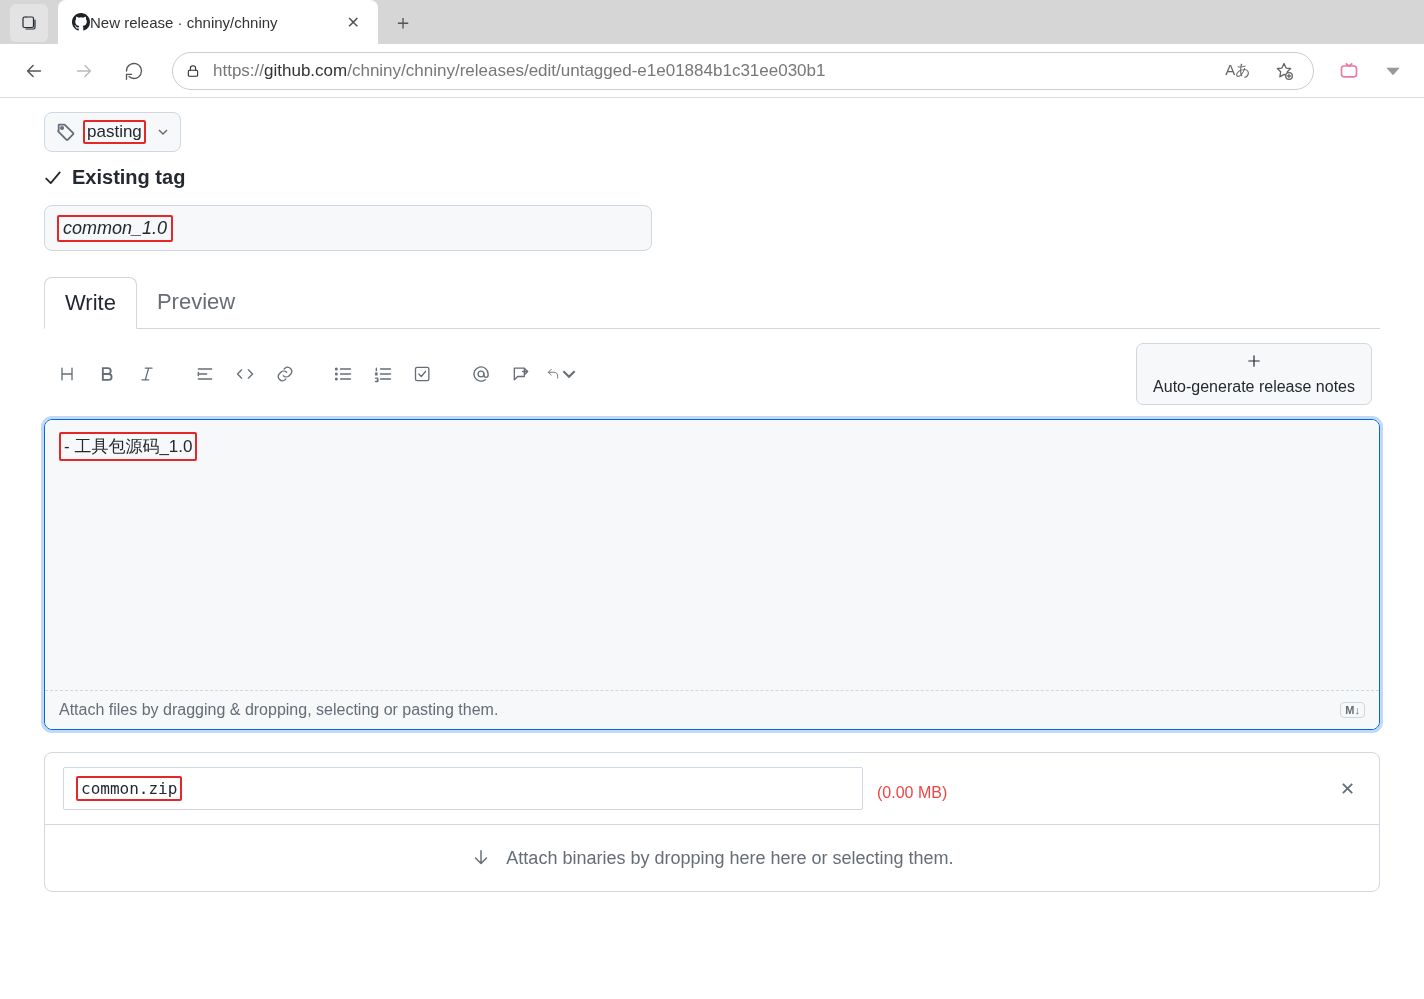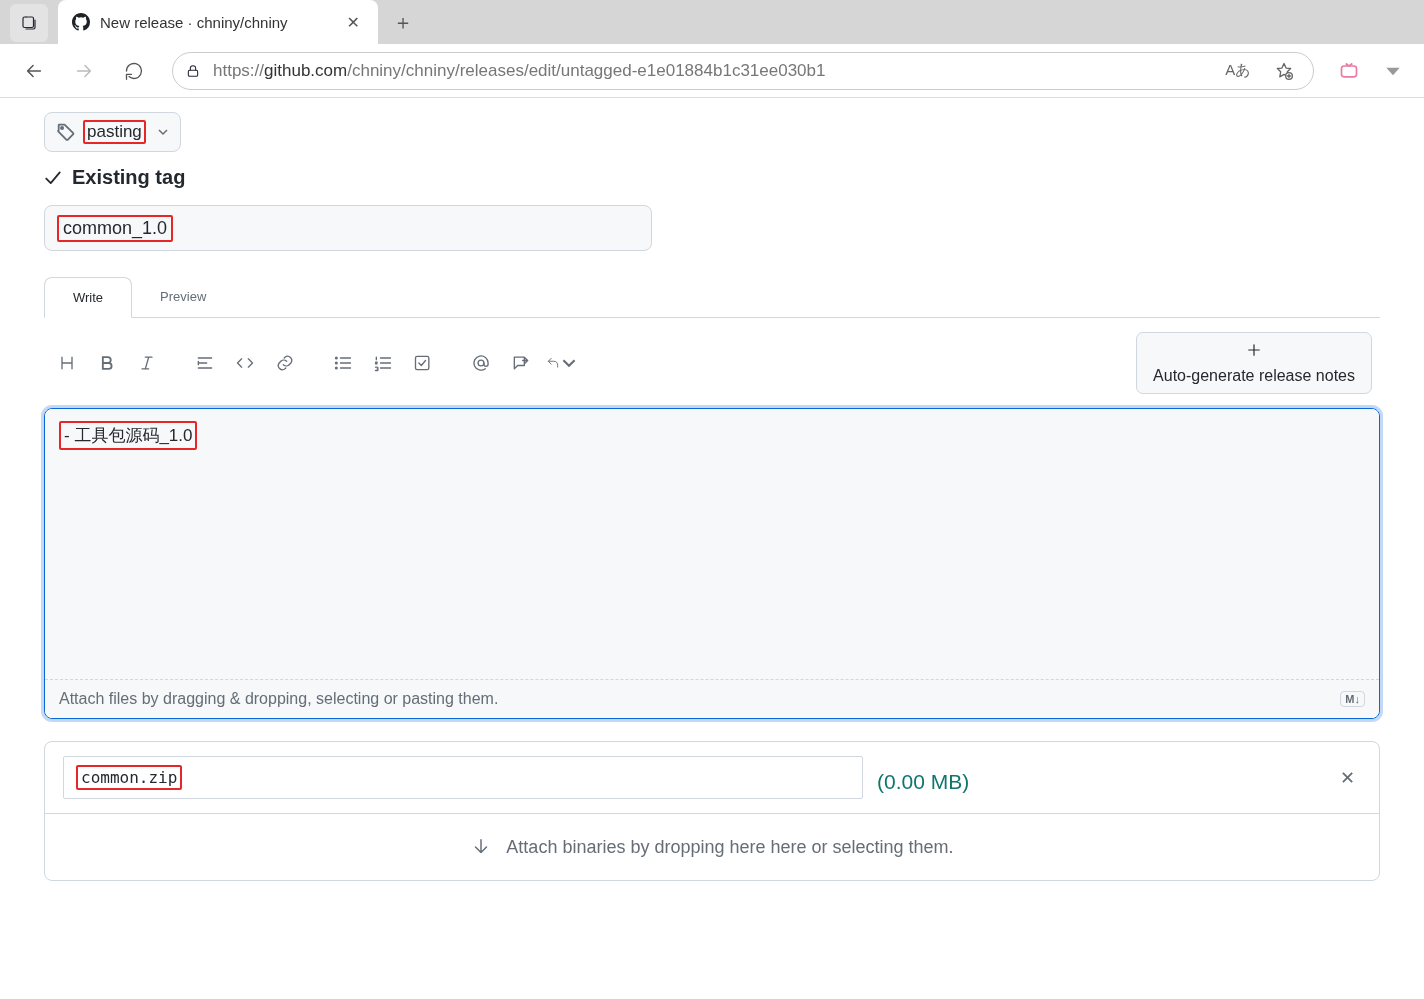--- a/index.html
+++ b/index.html
@@ -2,21 +2,21 @@
 <html><head>
 <meta charset="utf-8">
 <style>
 * { box-sizing: border-box; margin: 0; padding: 0; }
 body { font-family: -apple-system, BlinkMacSystemFont, "Segoe UI", Helvetica, Arial, sans-serif; font-size: 14px; color: #24292f; background: #fff; }
 
 
 .browser-chrome { background: #d6d6d6; }
 .tab-bar { display: flex; align-items: center; height: 44px; padding: 0 0 0 0; }
 .tab-icon-box { width: 38px; height: 38px; margin: 2px 10px 0 10px; display:flex; align-items:center; justify-content:center; background:#e3e3e3; border-radius:6px; }
-.tab { display: flex; align-items: center; background: #fff; height: 44px; padding: 0 14px 0 14px; border-top-left-radius: 8px; border-top-right-radius: 8px; min-width: 320px; gap: 10px; }
+.tab { display: flex; align-items: center; background: #fff; height: 44px; padding: 0 14px 0 14px; border-top-left-radius: 8px; border-top-right-radius: 8px; min-width: 320px; gap: 0; }
 .tab .favicon { width: 18px; height: 18px; display:flex; align-items:center; justify-content:center; }
 .tab-title { font-size: 15px; color: #333; flex: 1; white-space:nowrap; overflow:hidden; text-overflow:ellipsis; }
 .tab-close { font-size: 16px; color:#555; padding:4px;}
 .new-tab { width: 34px; height: 34px; display:flex; align-items:center; justify-content:center; font-size:20px; color:#555; margin-left:8px; }
 
 .nav-bar { display: flex; align-items: center; background:#fff; height: 54px; padding: 0 14px; gap: 10px; border-bottom: 1px solid #ddd;}
 .nav-btn { width:40px; height:40px; display:flex; align-items:center; justify-content:center; color:#555; border-radius:4px; }
 .nav-btn.disabled { color:#bbb; }
 .addr-bar { flex: 1; display:flex; align-items:center; height: 38px; border:1px solid #ccc; border-radius: 20px; background:#fff; padding: 0 12px; gap: 12px; margin: 0 8px;}
 .addr-text { font-size: 17px; color:#777; flex:1; white-space:nowrap; overflow:hidden; }
@@ -29,47 +29,47 @@
 
 .tag-pill { display:inline-flex; align-items:center; border:1px solid #d0d7de; background:#f6f8fa; border-radius:8px; padding: 7px 12px; font-size:17px; gap:8px; }
 .tag-pill svg { color:#656d76; }
 .tag-pill .caret { margin-left: 4px; color:#656d76; }
 .tag-label-box { padding: 0 2px; }
 
 
 .existing-line { display:flex; align-items:center; gap:10px; margin-top: 14px; font-size: 20px; font-weight:600; }
 
 
-.title-input { margin-top: 16px; width: 608px; height: 46px; border:1px solid #d0d7de; border-radius:8px; background:#f6f8fa; padding: 0 12px; display:flex; align-items:center; }
+.title-input { margin-top: 16px; width: 608px; height: 46px; border:1px solid #d0d7de; border-radius:8px; background:#f6f8fa; padding: 0 12px; display:flex; align-items:center;font-style:italic; }
 .title-input .hl { padding: 1px 4px; }
 
 
 .tabgroup { display:flex; margin-top: 26px; border-bottom:1px solid #d0d7de; }
-.tabgroup .t { padding: 12px 28px; font-size:13px; color:#656d76; cursor:pointer;text-align:center; }
+.tabgroup .t { padding: 12px 20px; font-size:22px; color:#656d76; cursor:pointer;text-align:center; }
 .tabgroup .t.active { border:1px solid #d0d7de; border-bottom:1px solid #fff; margin-bottom:-1px; border-top-left-radius:8px; border-top-right-radius:8px; color:#24292f; }
 
 
 .toolbar { display:flex; align-items:center; padding: 14px 8px; gap:0; }
 .toolbar .grp { display:flex; gap:10px; margin-right: 28px; }
 .tool-btn { width:30px; height:30px; display:flex; align-items:center; justify-content:center; color:#656d76; border-radius:6px; }
 .tool-btn svg { width:20px; height:20px; }
 .auto-gen { margin-left:auto; border:1px solid #d0d7de; background:#f6f8fa; border-radius:7px; padding: 8px 16px; font-size:16px; display:flex; align-items:center; gap:8px;flex-direction:column; }
 
 
 .editor-wrap { border:1px solid #d0d7de; border-radius:8px; box-shadow: 0 0 0 3px rgba(9,105,218,0.25); border-color:#0969da; }
 .editor { width:100%; min-height: 270px; resize: vertical; border:none; outline:none; background:#f6f8fa; padding: 12px 14px; font-size:17px; font-family: inherit; border-top-left-radius:8px; border-top-right-radius:8px; }
 .attach-hint { border-top:1px dashed #d0d7de; padding: 10px 14px; font-size:16px; color:#656d76; display:flex; align-items:center; justify-content:space-between; background:#f6f8fa; border-bottom-left-radius:8px; border-bottom-right-radius:8px;}
 .md-badge { border:1px solid #d0d7de; border-radius:4px; font-size:11px; font-weight:700; padding:1px 4px; color:#656d76; }
 
 
 .asset-block { margin-top: 22px; border:1px solid #d0d7de; border-radius:8px; }
 .asset-row { display:flex; align-items:center; padding: 14px 18px; gap: 14px; }
 .asset-name { border:1px solid #d0d7de; border-radius:2px; padding: 8px 12px; width: 800px; font-family: ui-monospace, SFMono-Regular, "SF Mono", Menlo, monospace; font-size:16px; display:flex; align-items:center;}
 .asset-name .hl { padding:1px 3px; }
-.asset-size { color:#0f766e; font-size:21px;margin-top:8px; }
+.asset-size { color:#ef4444; font-size:16px;margin-top:8px; }
 .asset-remove { margin-left:auto; color:#656d76; font-size:18px; padding:6px; }
 .asset-drop { border-top:1px solid #d0d7de; padding: 22px; display:flex; align-items:center; justify-content:center; gap:14px; font-size:18px; color:#656d76; }
 
 
 .hl { border: 2px solid #e62727; border-radius: 2px; display:inline-block; }
 .hl-sm { border: 2px solid #e62727; display:inline-block; padding:1px 3px; border-radius:2px;}
 
 .svg-stroke { fill:none; stroke:currentColor; stroke-width:1.6; stroke-linecap:round; stroke-linejoin:round; }
 </style>
 </head>

